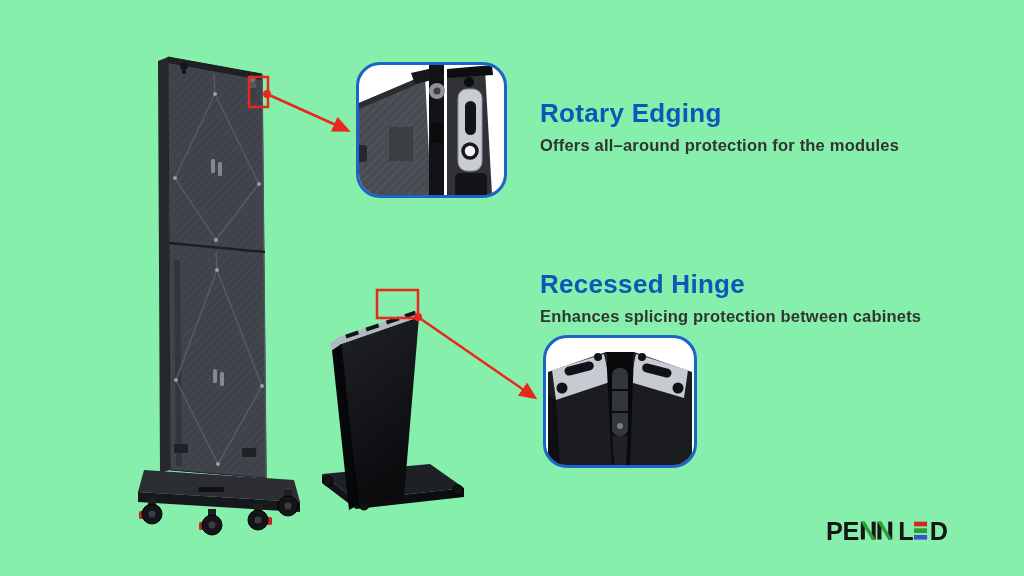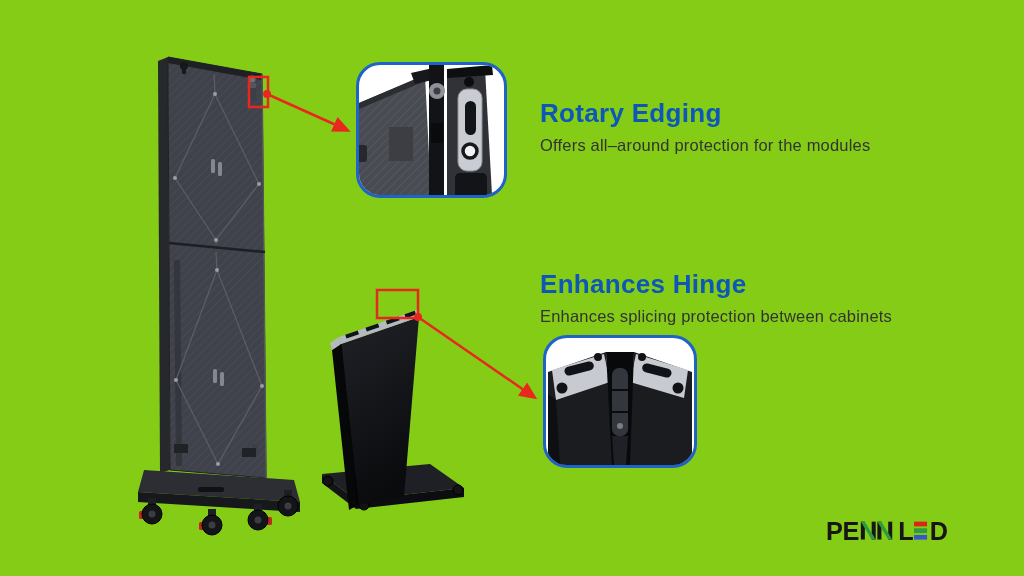--- a/index.html
+++ b/index.html
@@ -1,17 +1,17 @@
 <!DOCTYPE html>
 <html style="--heading-blue: #0d57b8; --callout-border-blue: #1e63c8; --highlight-red: #e8281e; --body-text: #333333; --logo-black: #161616; --logo-green: #2f9c3c; --logo-bar-red: #d8261d; --logo-bar-green: #2f9c3c; --logo-bar-blue: #3a55cb; --wheel-accent-red: #c0271f;"><head>
 <meta charset="utf-8">
 <style>
   html,body{margin:0;padding:0;background:#ffffff;}
   .canvas{
-    position:relative;width:1024px;height:576px;background:#84cc16;overflow:hidden;
+    position:relative;width:1024px;height:576px;background:#86efac;overflow:hidden;
     font-family:"Liberation Sans", sans-serif;
   }
   .product{position:absolute;z-index:2;}
   .product svg{display:block;width:100%;height:100%;}
   .product-back{left:118px;top:28px;width:192px;height:520px;}
   .product-side{left:312px;top:282px;width:168px;height:240px;}
 
   .detail-card{
     position:absolute;z-index:4;background:#ffffff;box-sizing:border-box;
     border:3px solid var(--callout-border-blue,#1e63c8);border-radius:24px;overflow:hidden;
@@ -21,21 +21,21 @@
   .card-hinge{left:543px;top:335px;width:154px;height:133px;}
 
   .feature{position:absolute;z-index:6;}
   .feature-rotary{left:540px;top:99px;}
   .feature-hinge{left:540px;top:270px;}
   .feature h2{
     margin:0;font-size:26px;line-height:1.15;font-weight:700;letter-spacing:.3px;
     color:var(--heading-blue,#0d57b8);white-space:nowrap;
   }
   .feature p{
-    margin:7px 0 0 0;font-size:16.5px;line-height:1.2;font-weight:400;letter-spacing:.2px;
+    margin:7px 0 0 0;font-size:16.5px;line-height:1.2;font-weight:700;letter-spacing:.2px;
     color:var(--body-text,#333333);white-space:nowrap;
   }
 
   .overlay{position:absolute;left:0;top:0;width:1024px;height:576px;z-index:5;pointer-events:none;}
 
   .logo{position:absolute;left:826px;top:516px;width:122px;z-index:6;text-align:right;}
   .logo svg{display:block;width:100%;height:auto;}
 </style>
 </head>
 <body>
@@ -233,21 +233,21 @@
       </g>
     </svg>
   </div>
 
   <div class="feature feature-rotary">
     <h2>Rotary Edging</h2>
     <p>Offers all–around protection for the modules</p>
   </div>
 
   <div class="feature feature-hinge">
-    <h2>Enhances Hinge</h2>
+    <h2>Recessed Hinge</h2>
     <p>Enhances splicing protection between cabinets</p>
   </div>
 
   <svg class="overlay" viewBox="0 0 1024 576" xmlns="http://www.w3.org/2000/svg">
     <defs>
       <marker id="arrowRed" markerUnits="userSpaceOnUse" markerWidth="18" markerHeight="16" refX="14" refY="8" orient="auto">
         <polygon points="0,0 18,8 0,16" fill="#e8281e"></polygon>
       </marker>
     </defs>
     <g>

